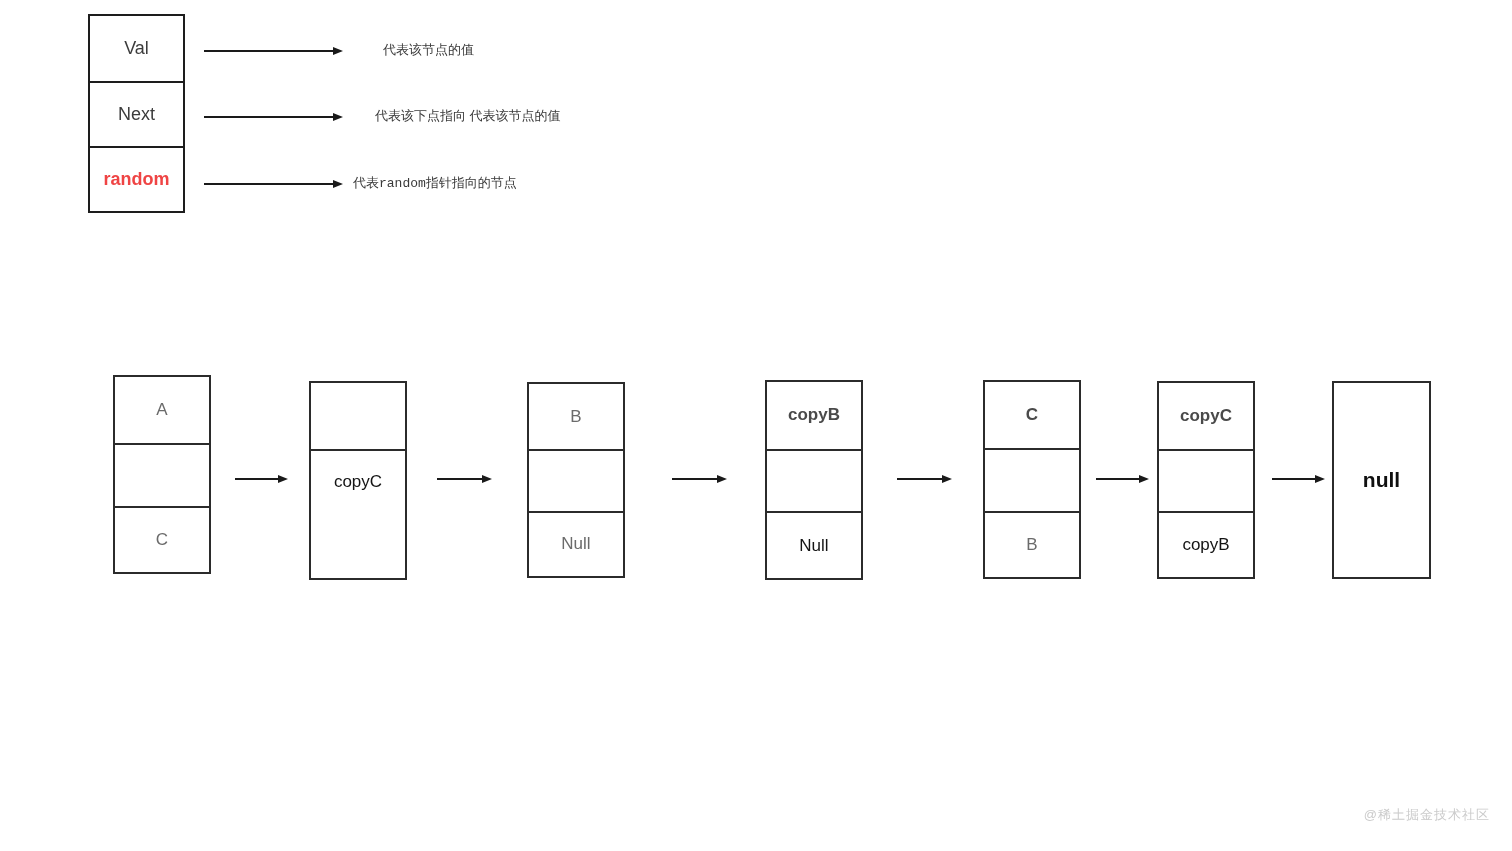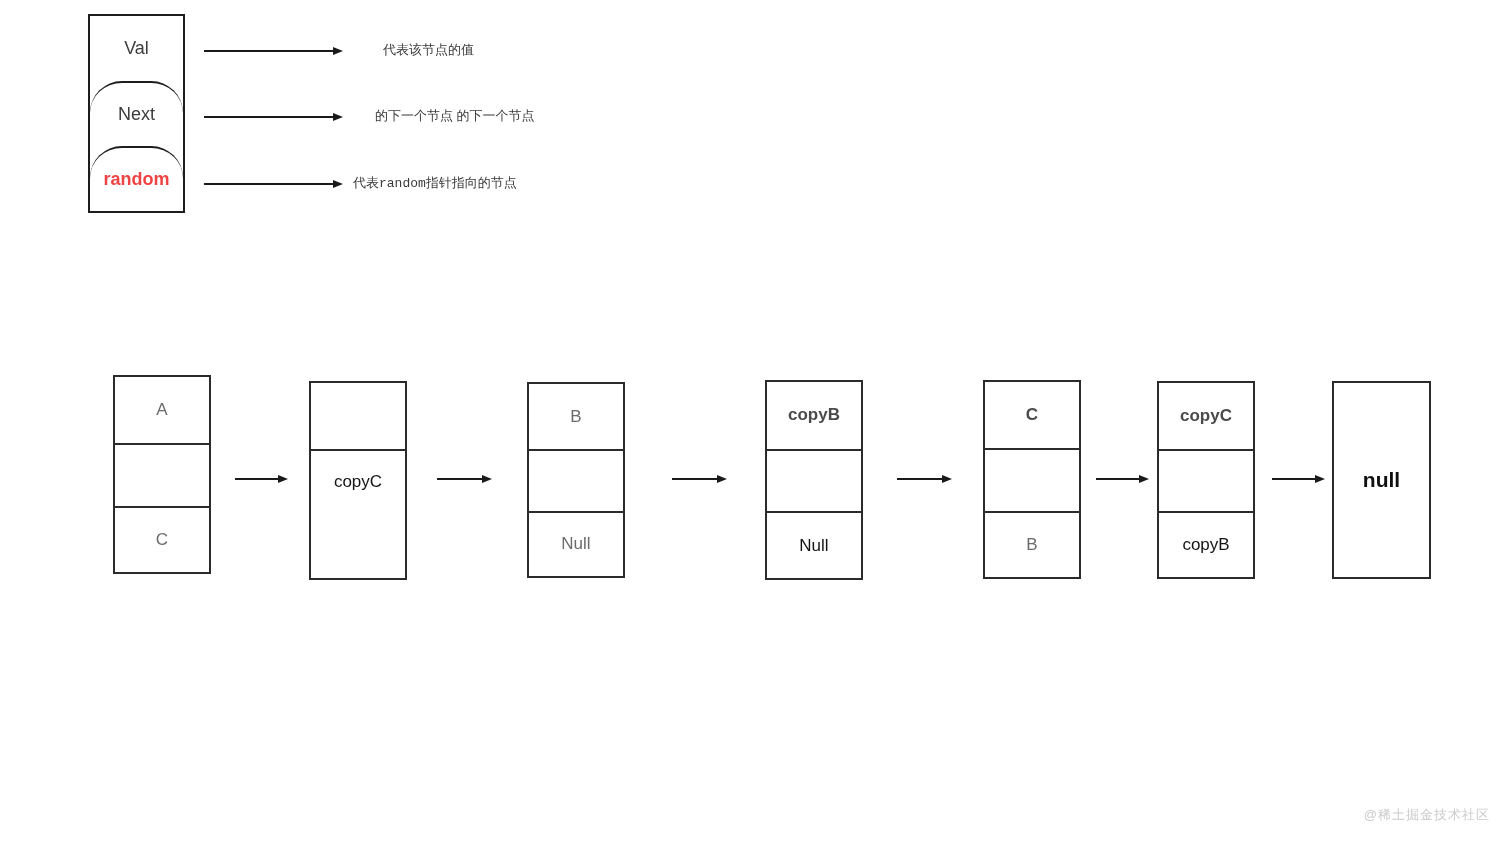--- a/index.html
+++ b/index.html
@@ -56,21 +56,20 @@
     display: grid;
     grid-template-rows: 1fr 1fr 1fr;
   }
   .legend-box .lcell {
     display: flex;
     align-items: center;
     justify-content: center;
     font-size: 18px;
     color: #3c3c3c;
     box-sizing: border-box;
-    border-radius: 32px;
   }
   .legend-box .lcell + .lcell { border-top: 2px solid #1d1d1d; }
   .legend-box .lcell.red { color: #ef4444; font-weight: 700; }
 
   .legend-desc {
     position: absolute;
     font-size: 13px;
     color: #3a3a3a;
     white-space: nowrap;
   }
@@ -117,21 +116,21 @@
     <div class="lcell red">
       <span>random</span>
     </div>
   </div>
 
   <div class="arrow" style="left:204px; top:50px; width:130px;"></div>
   <div class="arrow" style="left:204px; top:116px; width:130px;"></div>
   <div class="arrow" style="left:204px; top:183px; width:130px;"></div>
 
   <div class="legend-desc" style="left:383px; top:41px;">代表该节点的值</div>
-  <div class="legend-desc" style="left:375px; top:107px;">的下一个节点 的下一个节点</div>
+  <div class="legend-desc" style="left:375px; top:107px;">代表该下点指向 代表该节点的值</div>
   <div class="legend-desc" style="left:353px; top:174px;font-family:Liberation Mono, monospace;">代表random指针指向的节点</div>
 
   <div class="node" style="left:113px; top:375px;">
     <div class="cell top">
       <span class="t-gray">A</span>
     </div>
     <div class="cell mid"></div>
     <div class="cell bot">
       <span class="t-gray">C</span>
     </div>

